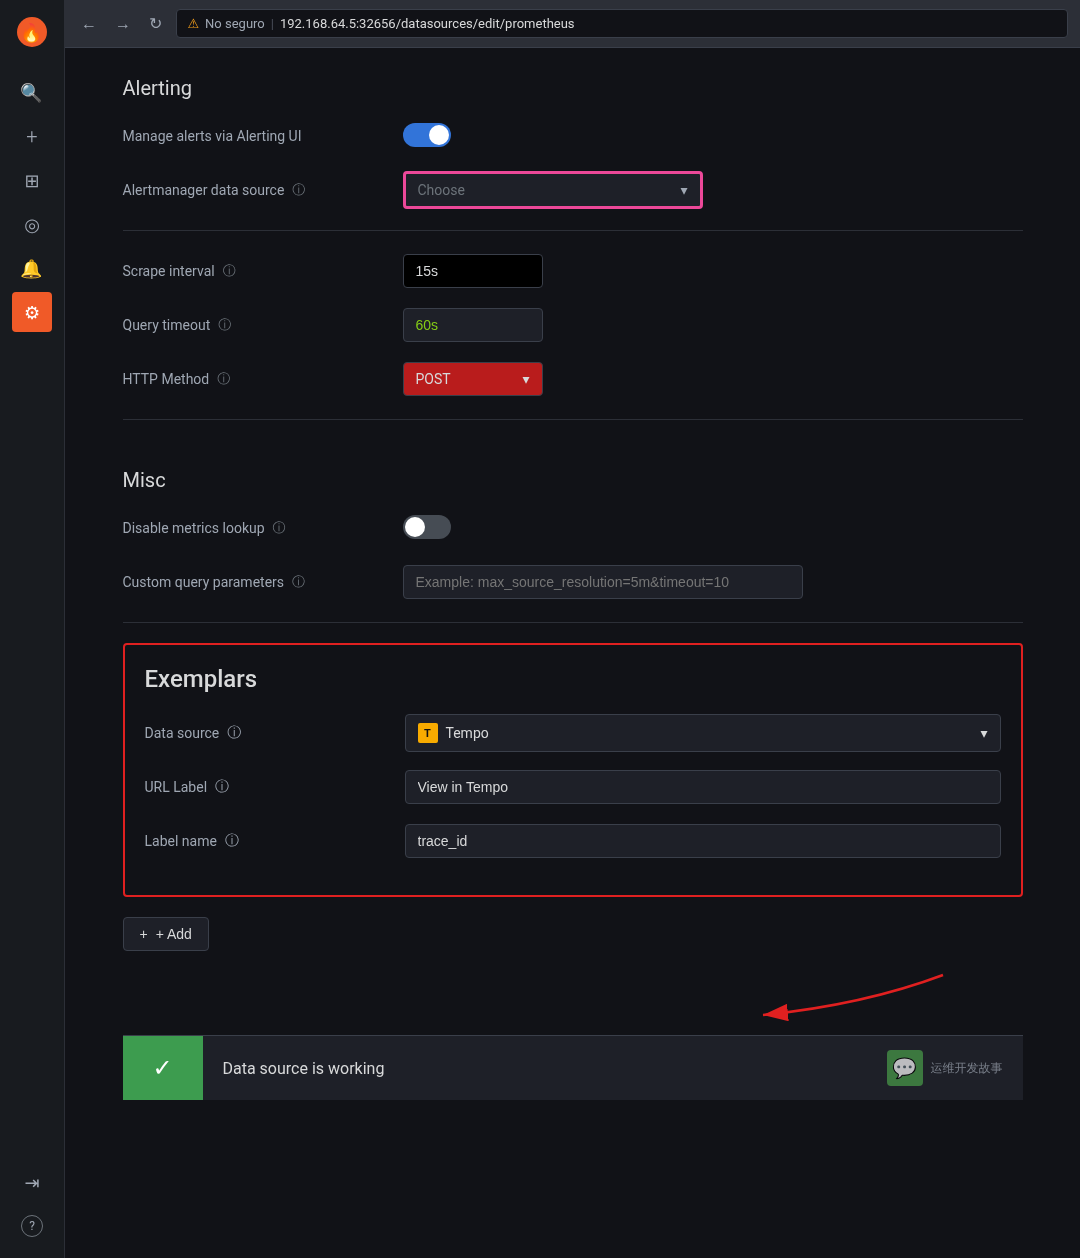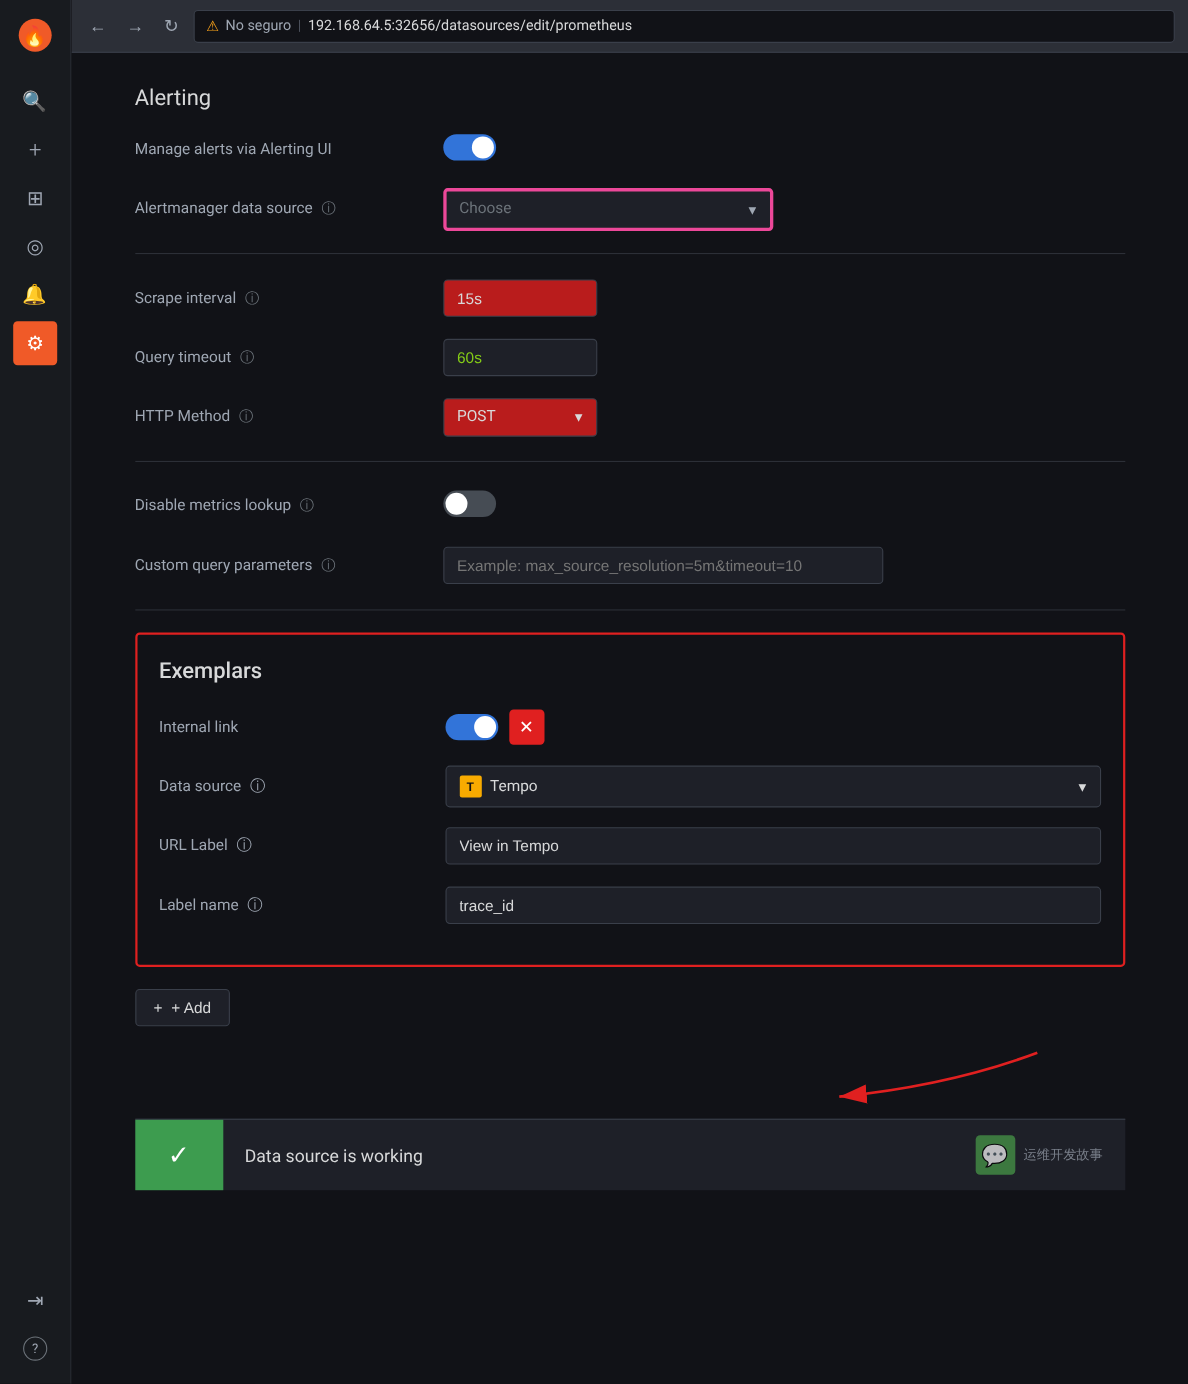--- a/index.html
+++ b/index.html
@@ -216,21 +216,21 @@
     }
 
     
     .exemplars-box {
       border: 2px solid #e02020;
       border-radius: 4px;
       padding: 20px 20px;
       margin-bottom: 20px;
     }
     .exemplars-title {
-      font-size: 20px;
+      font-size: 24px;
       font-weight: 500;
       color: #d8d9da;
       margin-bottom: 20px;
     }
 
     .exemplars-row {
       display: flex;
       align-items: center;
       margin-bottom: 14px;
       min-height: 40px;
@@ -458,21 +458,21 @@
     <div class="divider"></div>
 
     <div>
 
       <div class="form-row">
         <div class="form-label">
           <span>Scrape interval</span>
           <span class="info-icon">ⓘ</span>
         </div>
         <div class="form-control">
-          <input type="text" class="text-input" style="background: #b91c1c; border: 1px solid rgb(58, 63, 74); color: rgb(216, 217, 218); border-radius: 4px; padding: 8px 12px; font-size: 14px; width: 140px;" value="15s">
+          <input type="text" class="text-input" style="background: #000000; border: 1px solid rgb(58, 63, 74); color: rgb(216, 217, 218); border-radius: 4px; padding: 8px 12px; font-size: 14px; width: 140px;" value="15s">
         </div>
       </div>
 
       <div class="form-row">
         <div class="form-label">
           <span>Query timeout</span>
           <span class="info-icon">ⓘ</span>
         </div>
         <div class="form-control">
           <input type="text" class="text-input" value="60s" style="background: rgb(30, 32, 40); border: 1px solid rgb(58, 63, 74); color: #84cc16; border-radius: 4px; padding: 8px 12px; font-size: 14px; width: 140px;">
@@ -489,20 +489,21 @@
             <span>POST</span>
             <span>▾</span>
           </div>
         </div>
       </div>
     </div>
 
     <div class="divider"></div>
 
     <div>
+      <div class="section-title">Misc</div>
 
       <div class="form-row">
         <div class="form-label">
           <span>Disable metrics lookup</span>
           <span class="info-icon">ⓘ</span>
         </div>
         <div class="form-control">
           <div class="toggle">
             <div class="toggle-slider off"></div>
           </div>
@@ -518,33 +519,20 @@
           <input type="text" class="text-input wide" style="background: rgb(30, 32, 40); border: 1px solid rgb(58, 63, 74); color: rgb(108, 115, 122); border-radius: 4px; padding: 8px 12px; font-size: 14px; width: 400px;" placeholder="Example: max_source_resolution=5m&amp;timeout=10">
         </div>
       </div>
     </div>
 
     <div class="divider"></div>
 
     <div class="exemplars-box">
       <div class="exemplars-title">Exemplars</div>
 
-      <div class="exemplars-row">
-        <div class="exemplars-label">
-          <span>Internal link</span>
-        </div>
-        <div style="display:flex;align-items:center;gap:10px;">
-          <div class="toggle">
-            <div class="toggle-slider on"></div>
-          </div>
-          <button class="close-btn">
-            <span>✕</span>
-          </button>
-        </div>
-      </div>
 
       <div class="exemplars-row">
         <div class="exemplars-label">
           <span>Data source</span>
           <span class="info-icon">ⓘ</span>
         </div>
         <div class="tempo-select">
           <span style="display:flex;align-items:center;">
             <span class="tempo-icon">T</span>
             <span>Tempo</span>

